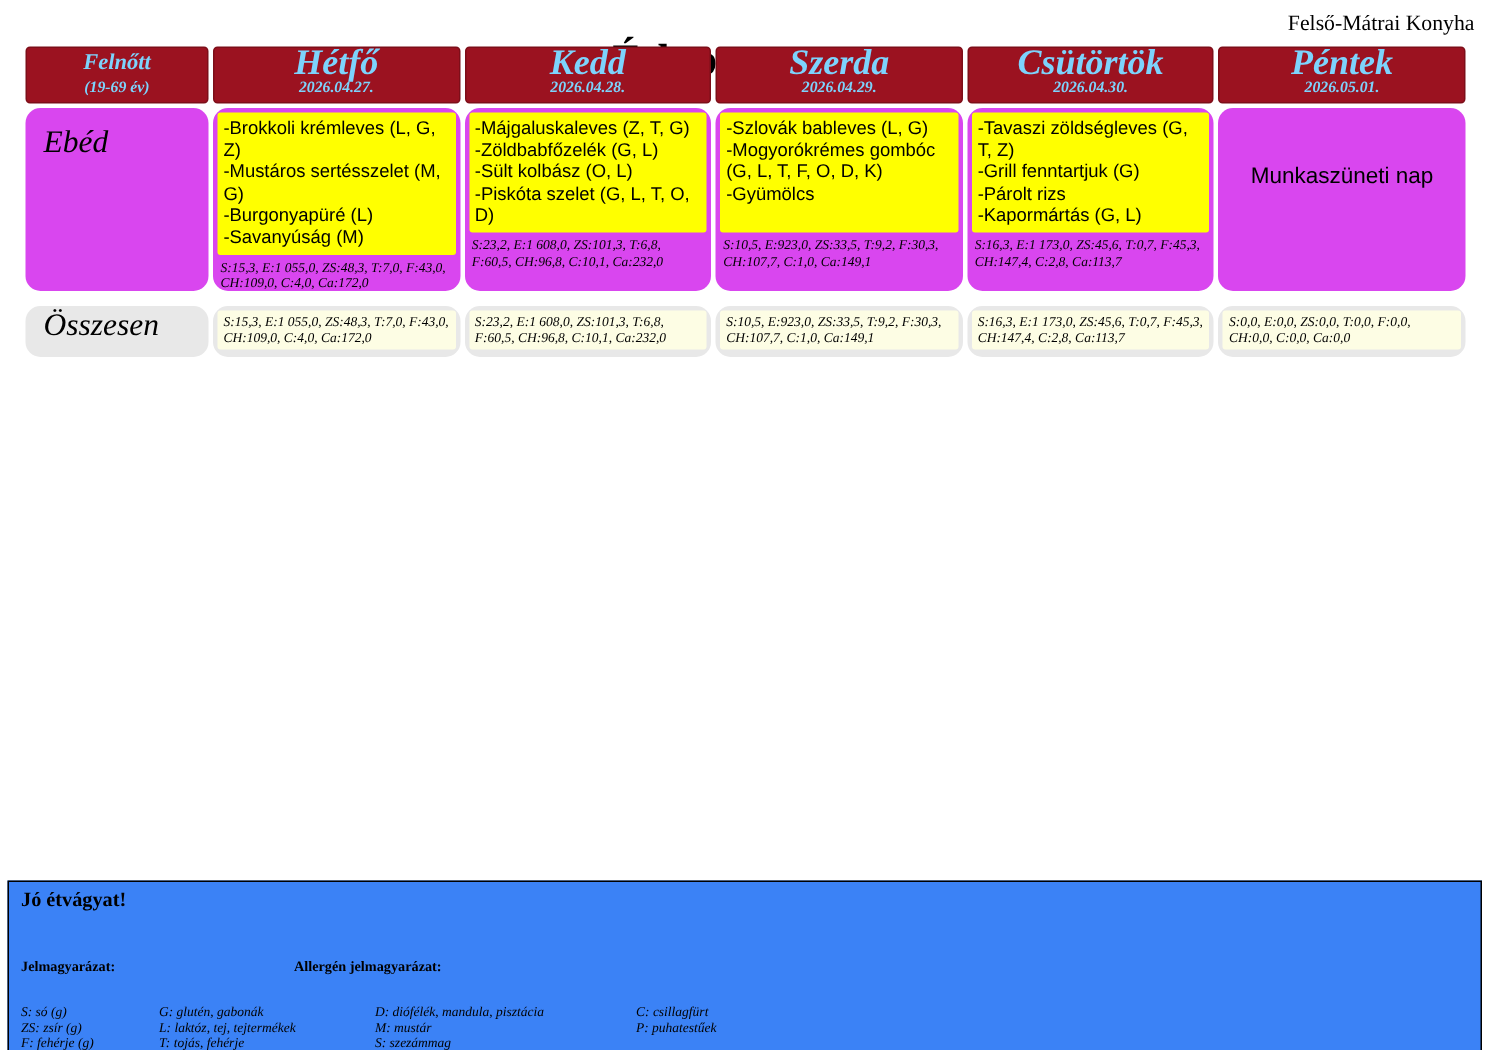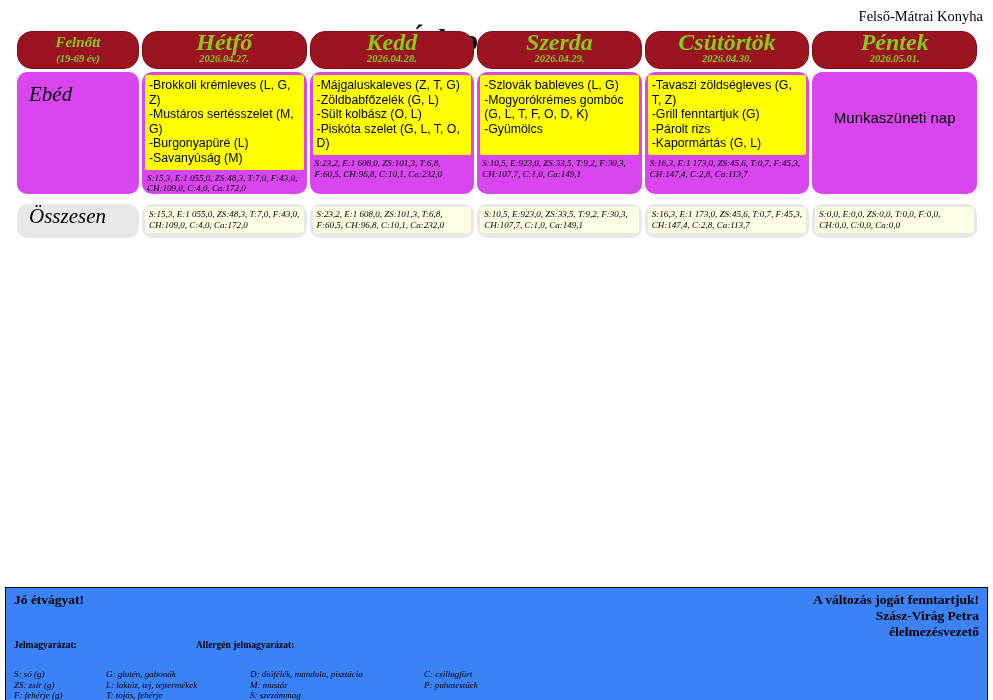--- a/index.html
+++ b/index.html
@@ -49,23 +49,23 @@
     border-collapse: separate;
     border-spacing: 3px 0;
     table-layout: fixed;
   }
   .menu-table td, .menu-table th {
     padding: 0;
     vertical-align: top;
   }
   .hdr {
     background: #9b1220;
-    color: #84cc16;
+    color: #7dd3fc;
     text-align: center;
-    border-radius: 15px;
+    border-radius: 3px;
     height: 36px;
     vertical-align: middle;
     border: 1px solid #7d0e19;
   }
   .hdr .h1 {
     font-style: italic;
     font-weight: bold;
     font-size: 24px;
     line-height: 20px;
     font-family: "Liberation Serif", serif;
@@ -318,25 +318,20 @@
       </td>
       <td class="total-cell">
         <div class="total-box">S:0,0, E:0,0, ZS:0,0, T:0,0, F:0,0, CH:0,0, C:0,0, Ca:0,0</div>
       </td>
     </tr>
   </tbody>
     </table>
 
   <div class="footer-box">
     <div class="footer-greeting">Jó étvágyat!</div>
-    <div class="footer-right">
-      <div>A változás jogát fenntartjuk!</div>
-      <div>Szász-Virág Petra</div>
-      <div>élelmezésvezető</div>
-    </div>
 
     <div class="legend">
       <div class="legend-cols">
         <div class="legend-title lg-1" style="width:182px">Jelmagyarázat:</div>
         <div class="legend-title">Allergén jelmagyarázat:</div>
       </div>
       <div class="legend-cols">
         <div class="legend-col lg-1" style="white-space:pre-line">S: só (g)
 ZS: zsír (g)
 F: fehérje (g)

